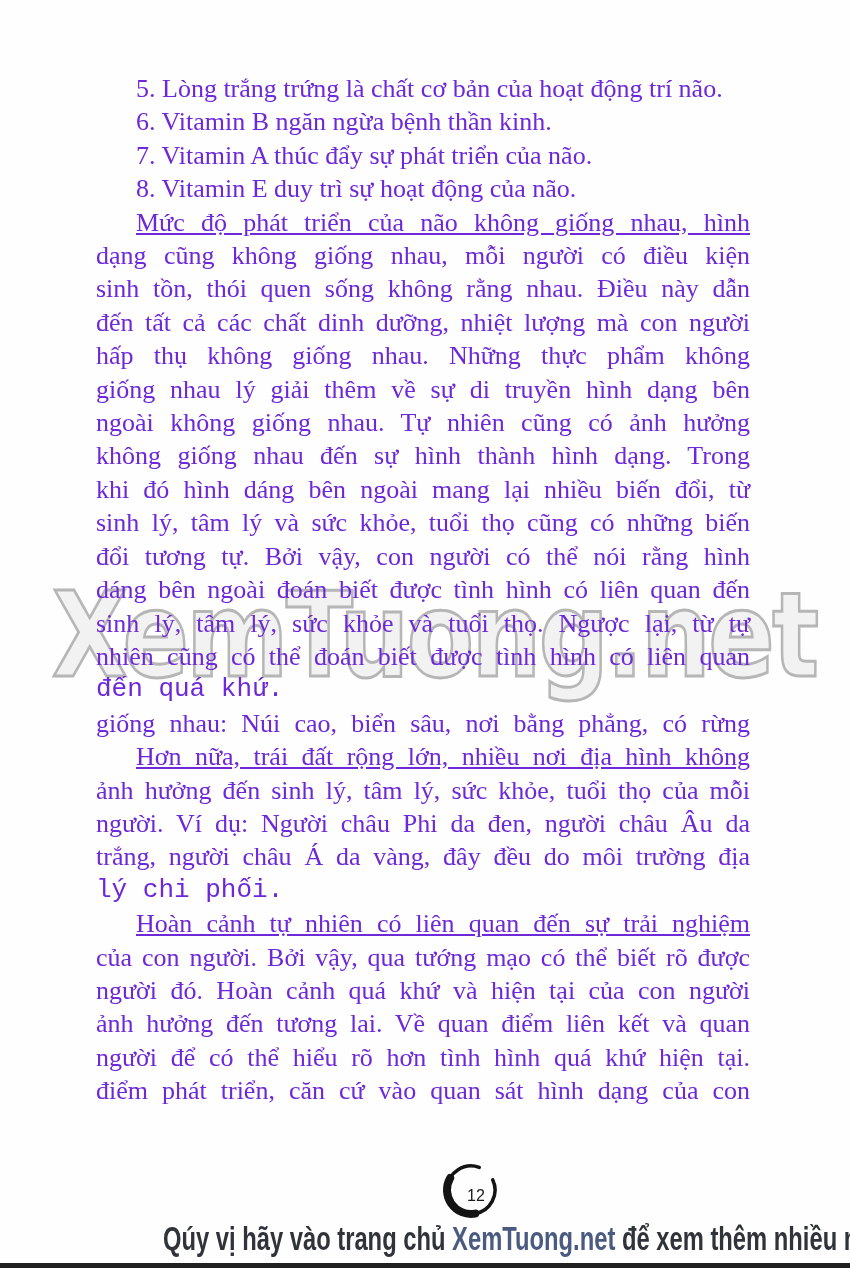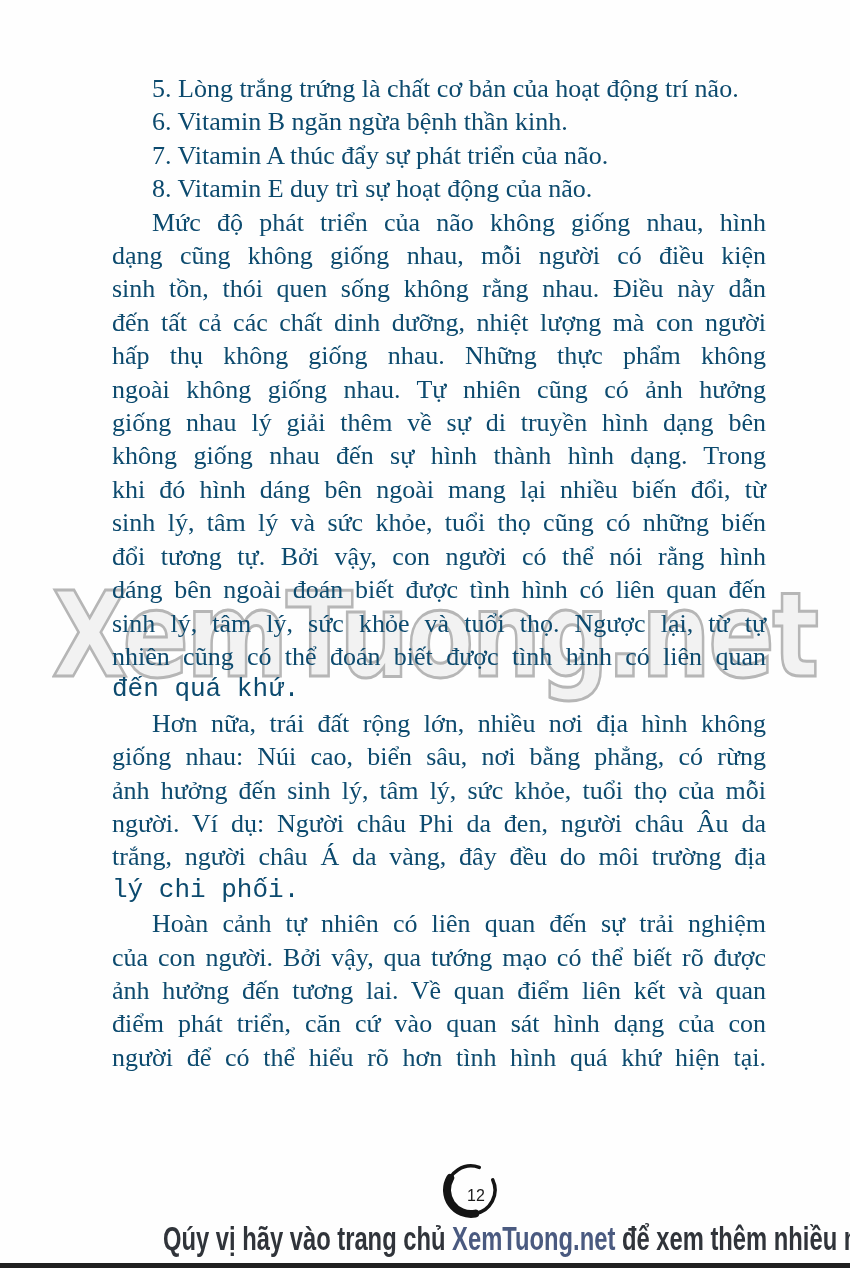--- a/index.html
+++ b/index.html
@@ -25,32 +25,32 @@
     white-space: nowrap;
     color: #f2f2f2;
     -webkit-text-stroke: 3px #b6b6b6;
     transform: scaleX(0.83);
     transform-origin: left top;
     z-index: 0;
     user-select: none;
   }
   .body-text {
     position: absolute;
-    left: 112px; top: 72px;
+    left: 96px; top: 72px;
     width: 654px;
-    color: #0c4a6e;
+    color: #6d28d9;
     z-index: 1;
   }
   .line {
     font-size: 26px;
     line-height: 33.4px;
     text-align: justify;
     text-align-last: justify;
   }
-  .line.first { text-indent: 40px; }
+  .line.first { text-indent: 40px; text-decoration: underline; }
   .line.left { text-align-last: left; font-family: Liberation Mono, monospace; }
   .line.list-line {
     text-align: left;
     text-align-last: left;
     padding-left: 40px;
   }
   .page-number-ornament {
     position: absolute;
     left: 443px; top: 1162px;
     width: 58px; height: 58px;
@@ -98,41 +98,42 @@
   <div class="body-text">
       <div class="line list-line">5. Lòng trắng trứng là chất cơ bản của hoạt động trí não.</div>
       <div class="line list-line">6. Vitamin B ngăn ngừa bệnh thần kinh.</div>
       <div class="line list-line">7. Vitamin A thúc đẩy sự phát triển của não.</div>
       <div class="line list-line">8. Vitamin E duy trì sự hoạt động của não.</div>
       <div class="line first">Mức độ phát triển của não không giống nhau, hình</div>
       <div class="line">dạng cũng không giống nhau, mỗi người có điều kiện</div>
       <div class="line">sinh tồn, thói quen sống không rằng nhau. Điều này dẫn</div>
       <div class="line">đến tất cả các chất dinh dưỡng, nhiệt lượng mà con người</div>
       <div class="line">hấp thụ không giống nhau. Những thực phẩm không</div>
+      <div class="line">giống nhau lý giải thêm về sự di truyền hình dạng bên</div>
       <div class="line">ngoài không giống nhau. Tự nhiên cũng có ảnh hưởng</div>
-      <div class="line">giống nhau lý giải thêm về sự di truyền hình dạng bên</div>
       <div class="line">không giống nhau đến sự hình thành hình dạng. Trong</div>
       <div class="line">khi đó hình dáng bên ngoài mang lại nhiều biến đổi, từ</div>
       <div class="line">sinh lý, tâm lý và sức khỏe, tuổi thọ cũng có những biến</div>
       <div class="line">đổi tương tự. Bởi vậy, con người có thể nói rằng hình</div>
       <div class="line">dáng bên ngoài đoán biết được tình hình có liên quan đến</div>
       <div class="line">sinh lý, tâm lý, sức khỏe và tuổi thọ. Ngược lại, từ tự</div>
       <div class="line">nhiên cũng có thể đoán biết được tình hình có liên quan</div>
       <div class="line left">đến quá khứ.</div>
+      <div class="line">giống nhau: Núi cao, biển sâu, nơi bằng phẳng, có rừng</div>
       <div class="line first">Hơn nữa, trái đất rộng lớn, nhiều nơi địa hình không</div>
-      <div class="line">giống nhau: Núi cao, biển sâu, nơi bằng phẳng, có rừng</div>
       <div class="line">ảnh hưởng đến sinh lý, tâm lý, sức khỏe, tuổi thọ của mỗi</div>
       <div class="line">người. Ví dụ: Người châu Phi da đen, người châu Âu da</div>
       <div class="line">trắng, người châu Á da vàng, đây đều do môi trường địa</div>
       <div class="line left">lý chi phối.</div>
       <div class="line first">Hoàn cảnh tự nhiên có liên quan đến sự trải nghiệm</div>
       <div class="line">của con người. Bởi vậy, qua tướng mạo có thể biết rõ được</div>
+      <div class="line">người đó. Hoàn cảnh quá khứ và hiện tại của con người</div>
       <div class="line">ảnh hưởng đến tương lai. Về quan điểm liên kết và quan</div>
+      <div class="line">người để có thể hiểu rõ hơn tình hình quá khứ hiện tại.</div>
       <div class="line">điểm phát triển, căn cứ vào quan sát hình dạng của con</div>
-      <div class="line">người để có thể hiểu rõ hơn tình hình quá khứ hiện tại.</div>
     </div>
 
   <svg class="page-number-ornament" viewBox="0 0 58 58">
 
     <path d="M 36.2 5.4 A 24 24 0 1 0 49.8 17.9" fill="none" stroke="#141414" stroke-width="3.5" stroke-linecap="round"></path>
     <path d="M 7.2 16 A 24 24 0 0 0 32.2 51.6" fill="none" stroke="#141414" stroke-width="8" stroke-linecap="round"></path>
     <text x="33" y="33" text-anchor="middle" dominant-baseline="central">12</text>
   </svg>
 
   <div class="footer">

